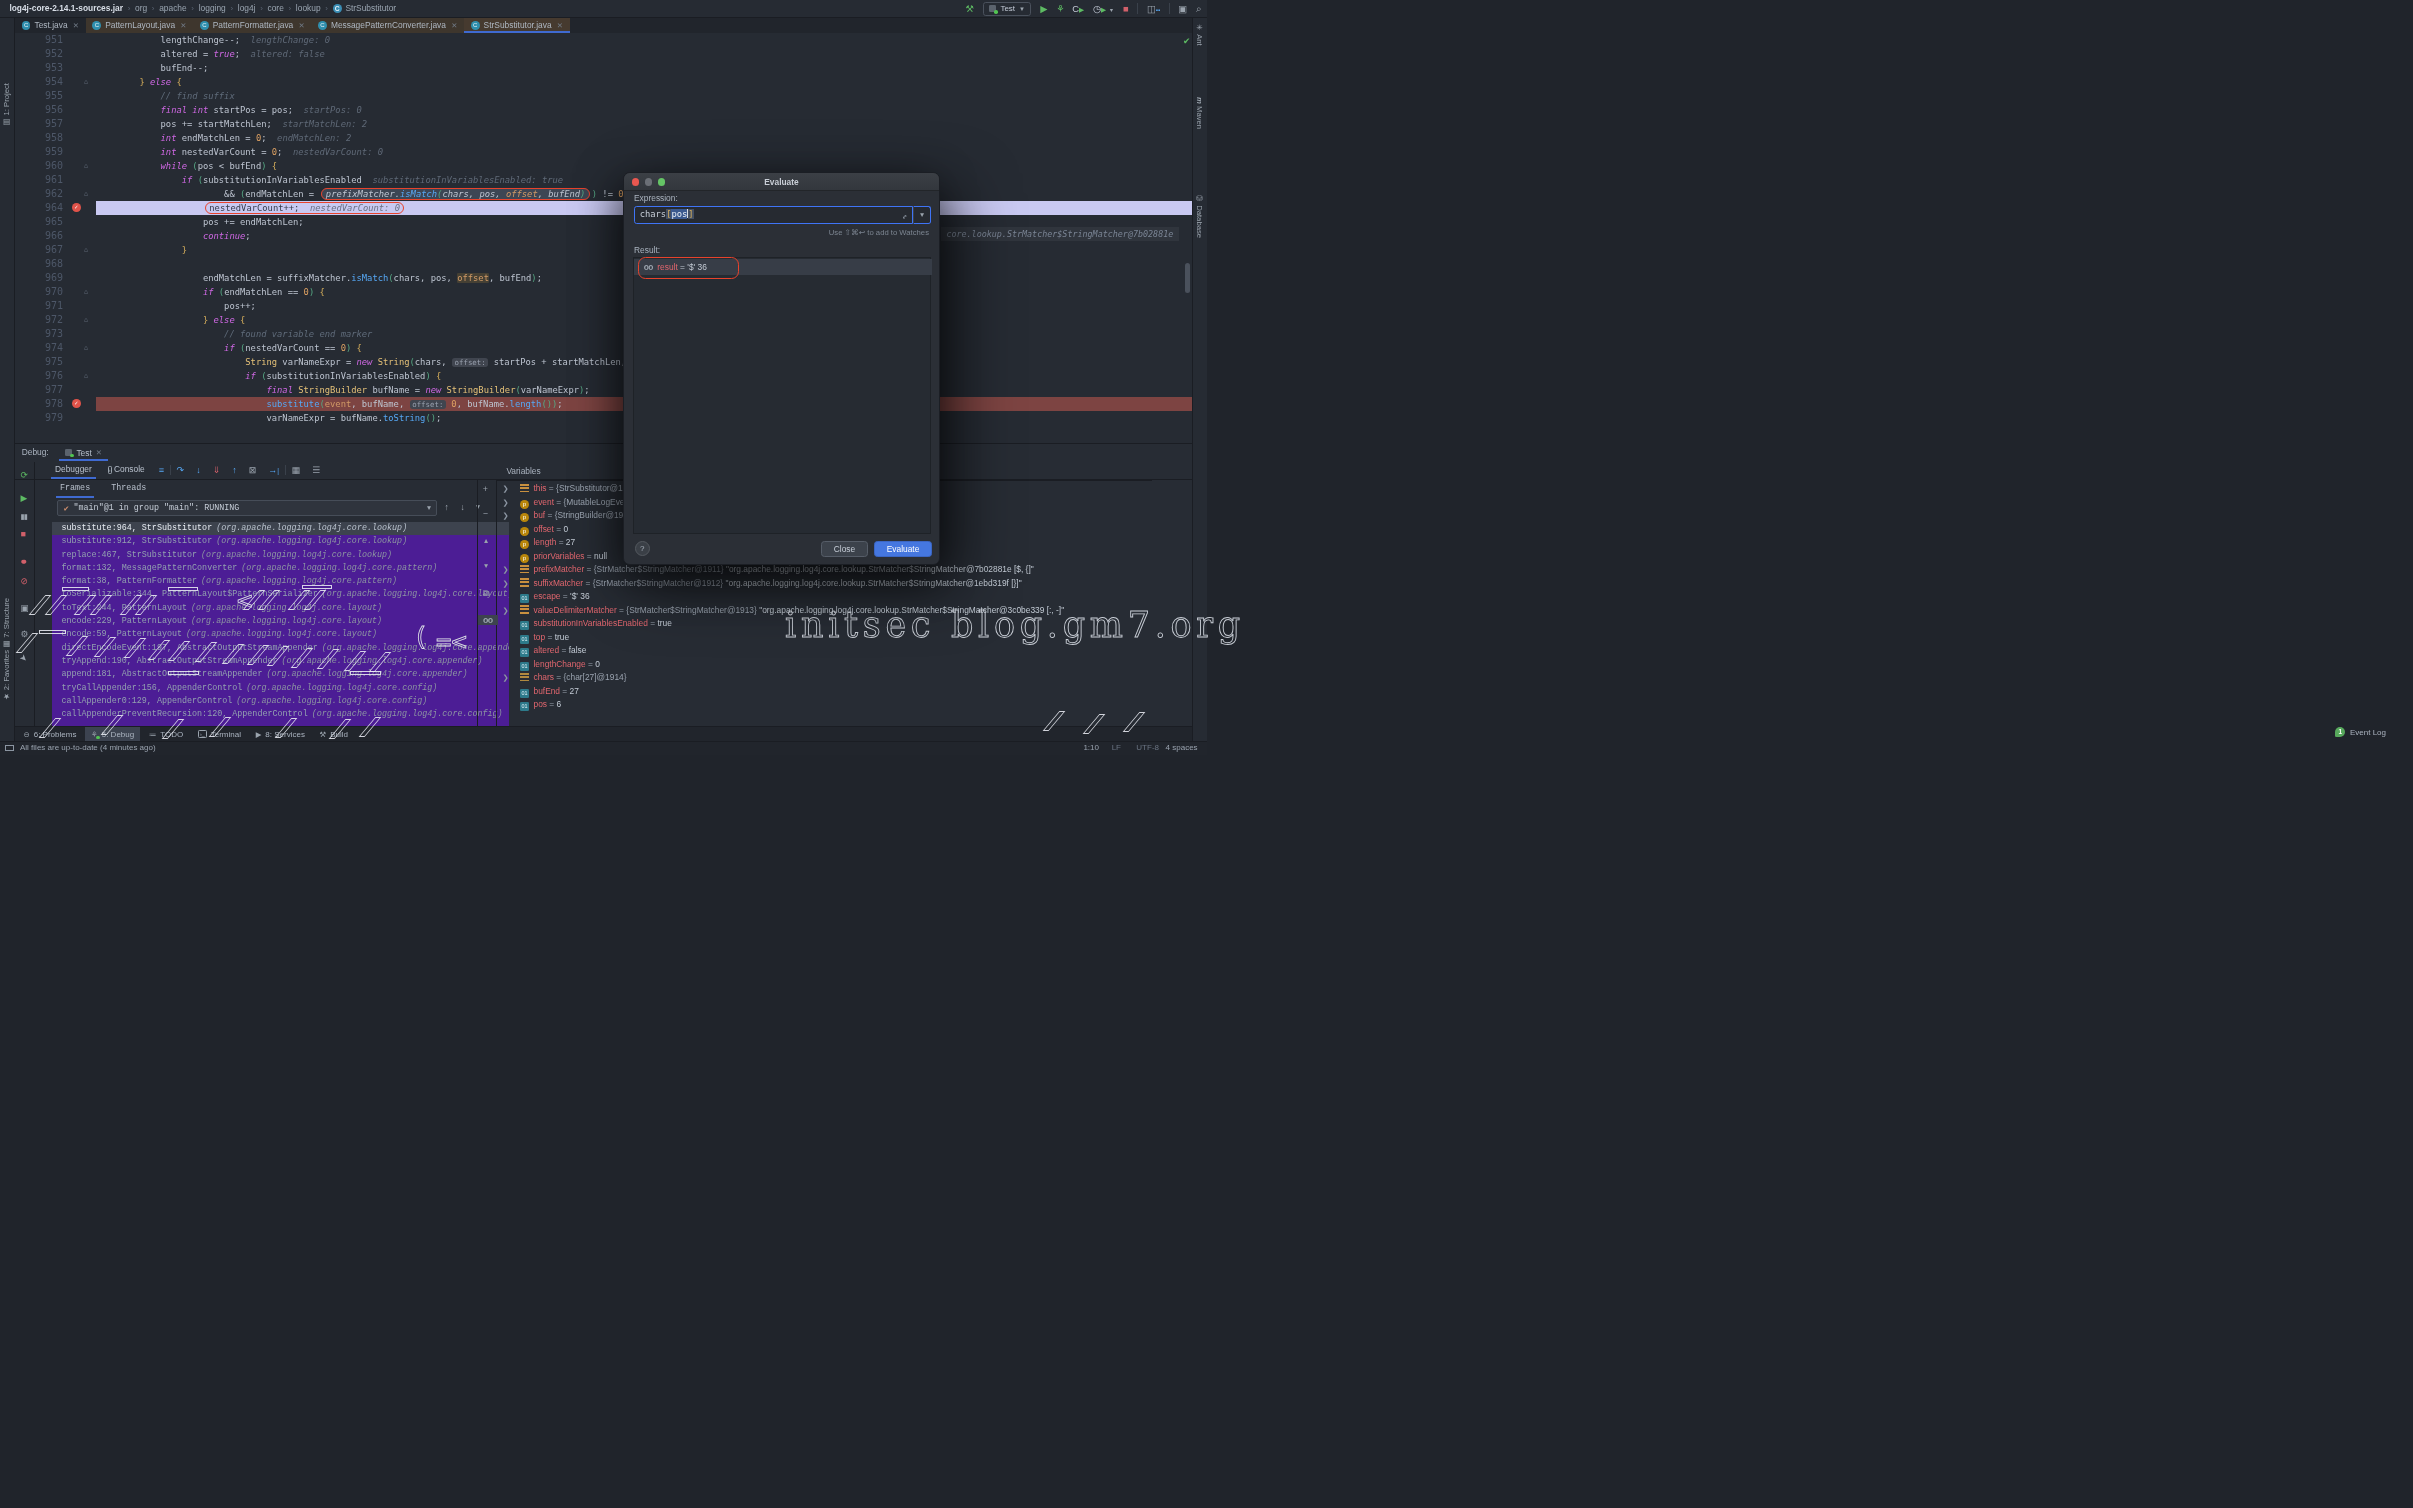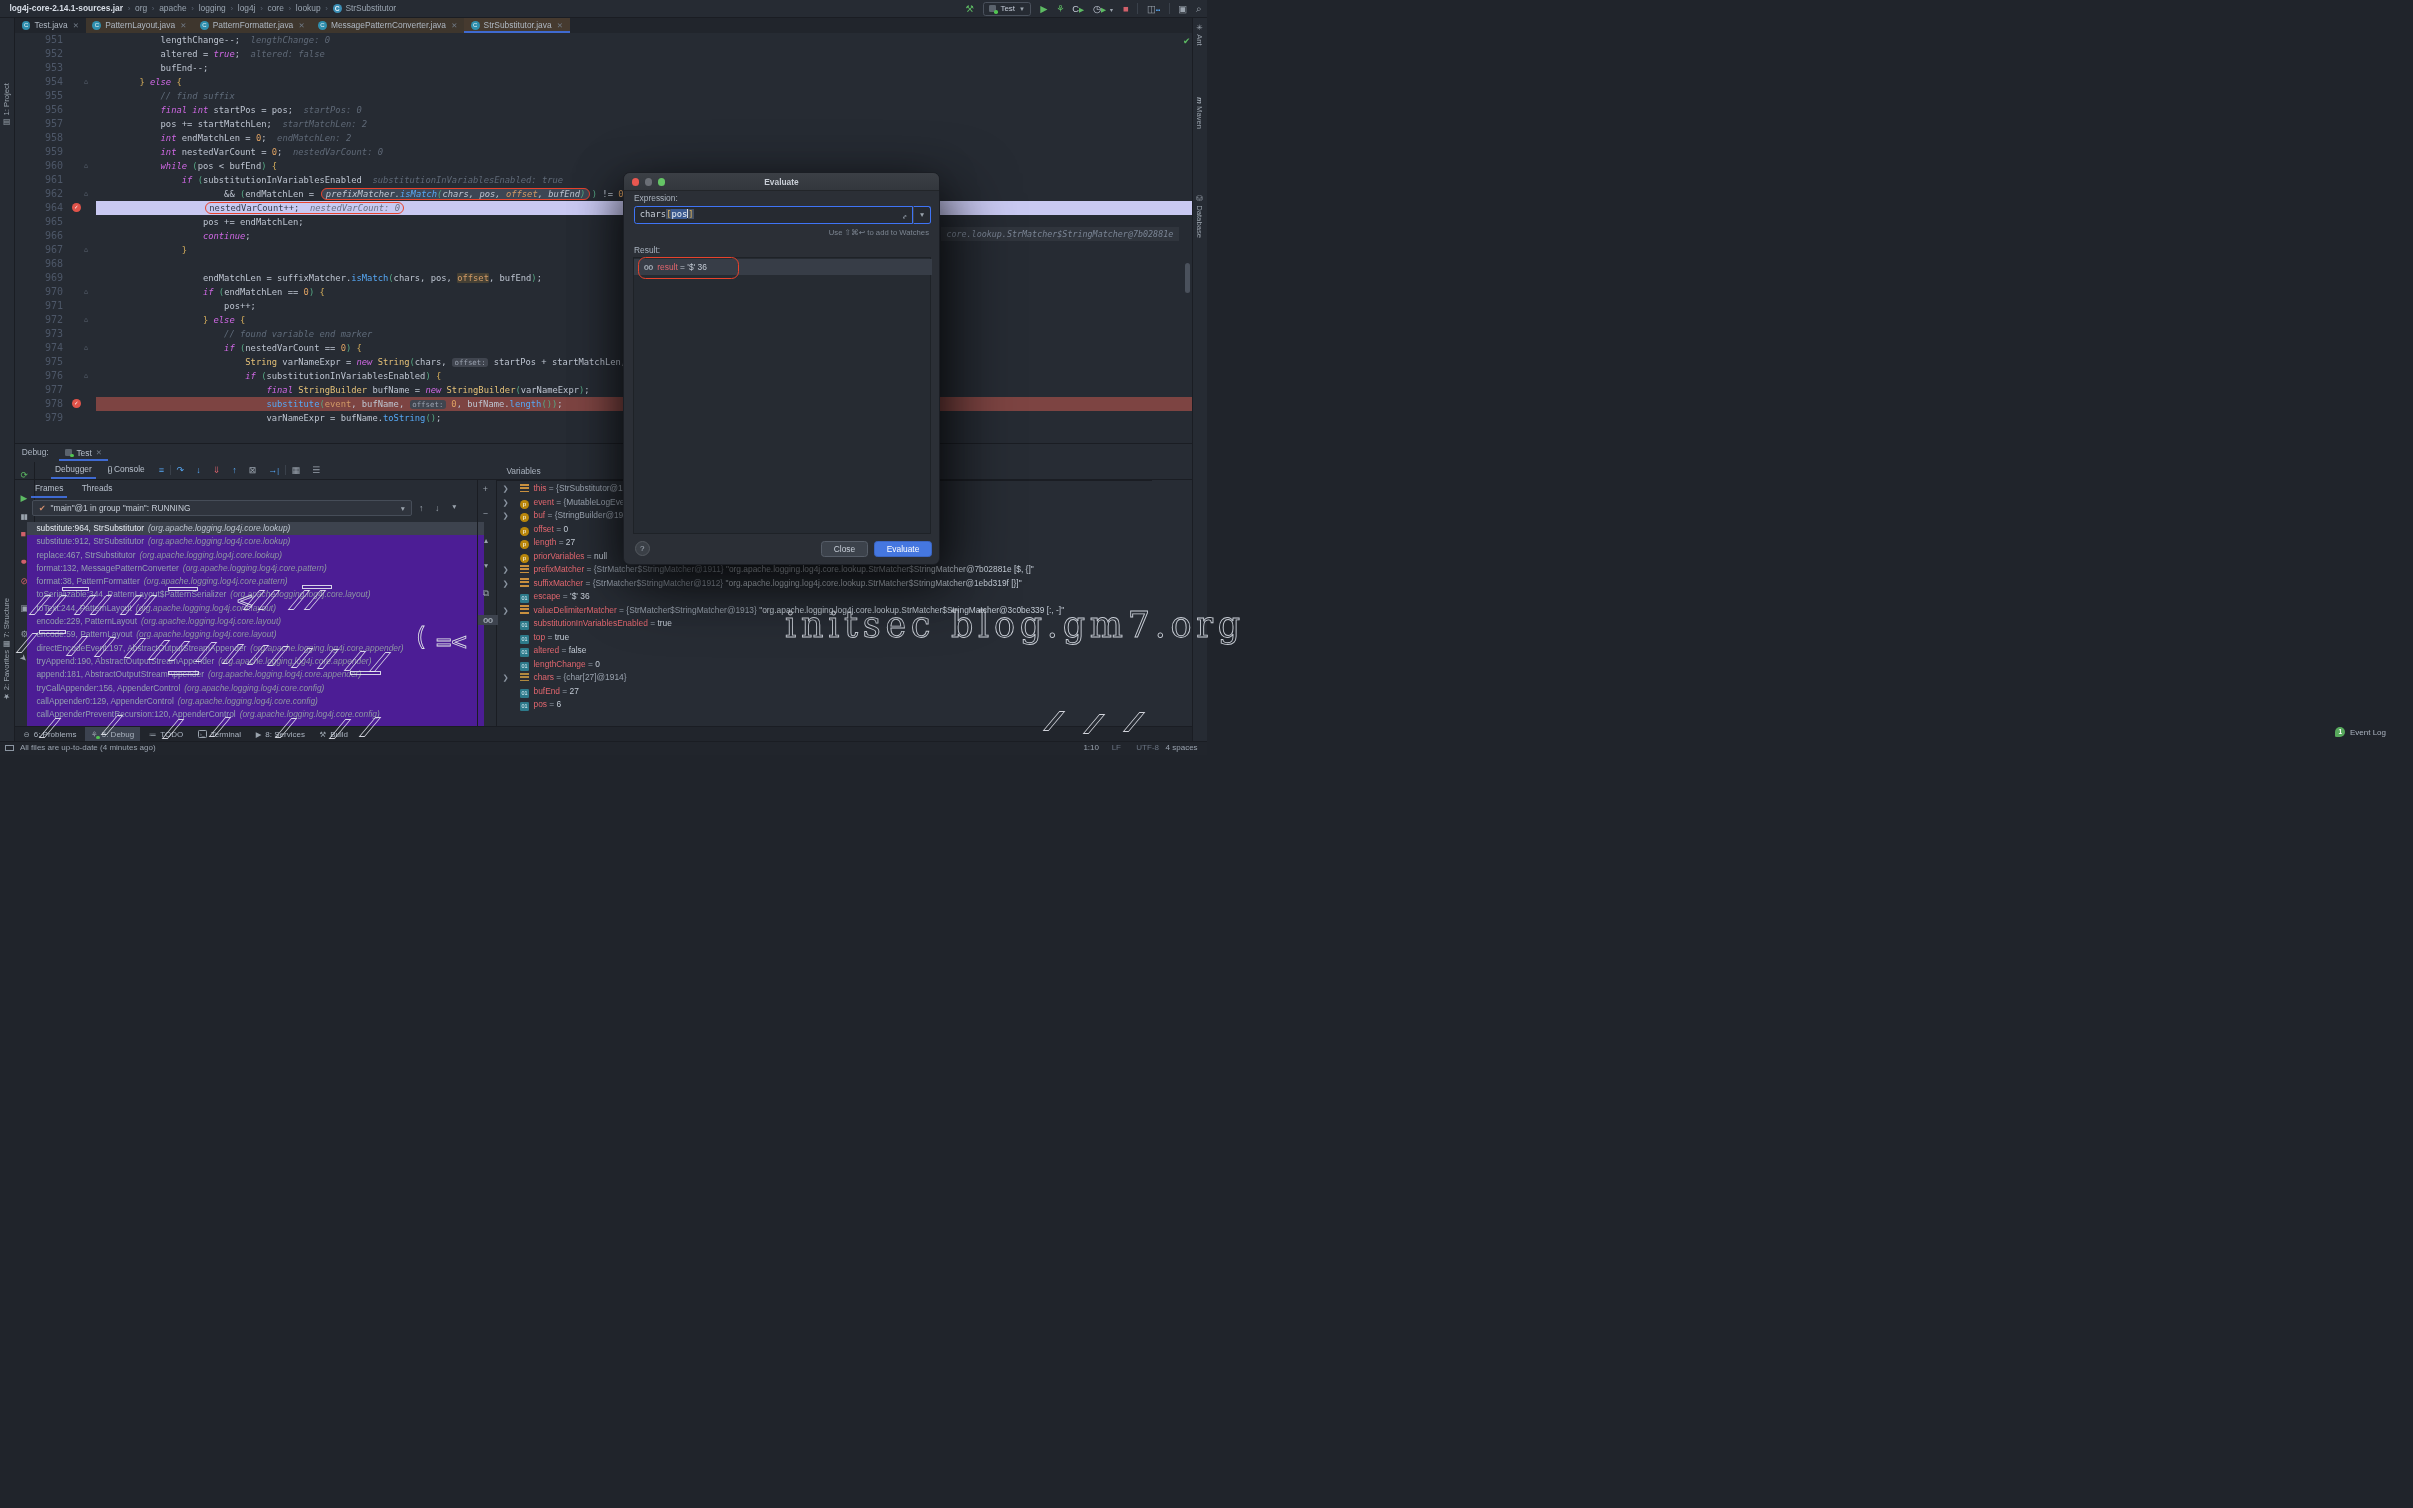--- a/index.html
+++ b/index.html
@@ -86,21 +86,21 @@
   #debug-toolbar { position:absolute; left:0; top:17.5px; width:100%; height:18px;
     border-bottom:0.7px solid #1a1d23; display:flex; align-items:center;}
   .dtab { position:relative; padding:0 8px; height:18px; line-height:17.5px; }
   .dtab.sel::after { content:""; position:absolute; left:4px; right:4px; bottom:0;
     height:2px; background:#3f6ad1;}
   .dticon { margin:0 6px; font-size:9px; color:#9aa3ad;}
   .blue { color:#56a8f5; }
   #left-dbg-col { position:absolute; left:0px; top:17.5px; width:20px; height:265px;
     border-right:0.7px solid #1a1d23; }
   .ldbg { position:absolute; left:5.4px; font-size:8.8px; }
-  #frames-panel { position:absolute; left:12px; top:36px; width:442px; height:247px;}
+  #frames-panel { position:absolute; left:37px; top:36px; width:442px; height:247px;font-family:Liberation Mono, monospace;}
   .ftab { display:inline-block; position:relative; padding:0 8px; height:17.5px;
     line-height:17px;}
   .ftab.sel::after { content:""; position:absolute; left:4px; right:4px; bottom:0;
     height:2px; background:#3f6ad1;}
   #thread-row { position:absolute; left:5.4px; top:20px; width:380px; height:16px;
     background:#2f343d; border:0.7px solid #464d58; border-radius:2px; display:flex;
     align-items:center; padding:0 5.4px; gap:4.7px; color:#c5ccd6;}
   #thread-row .chk { color:#cf8e6d; }
   #thread-row .dd { margin-left:auto; color:#9aa3ad; font-size:6.7px;}
   .thread-icons { position:absolute; top:23px; color:#9aa3ad; font-size:8.8px;}

